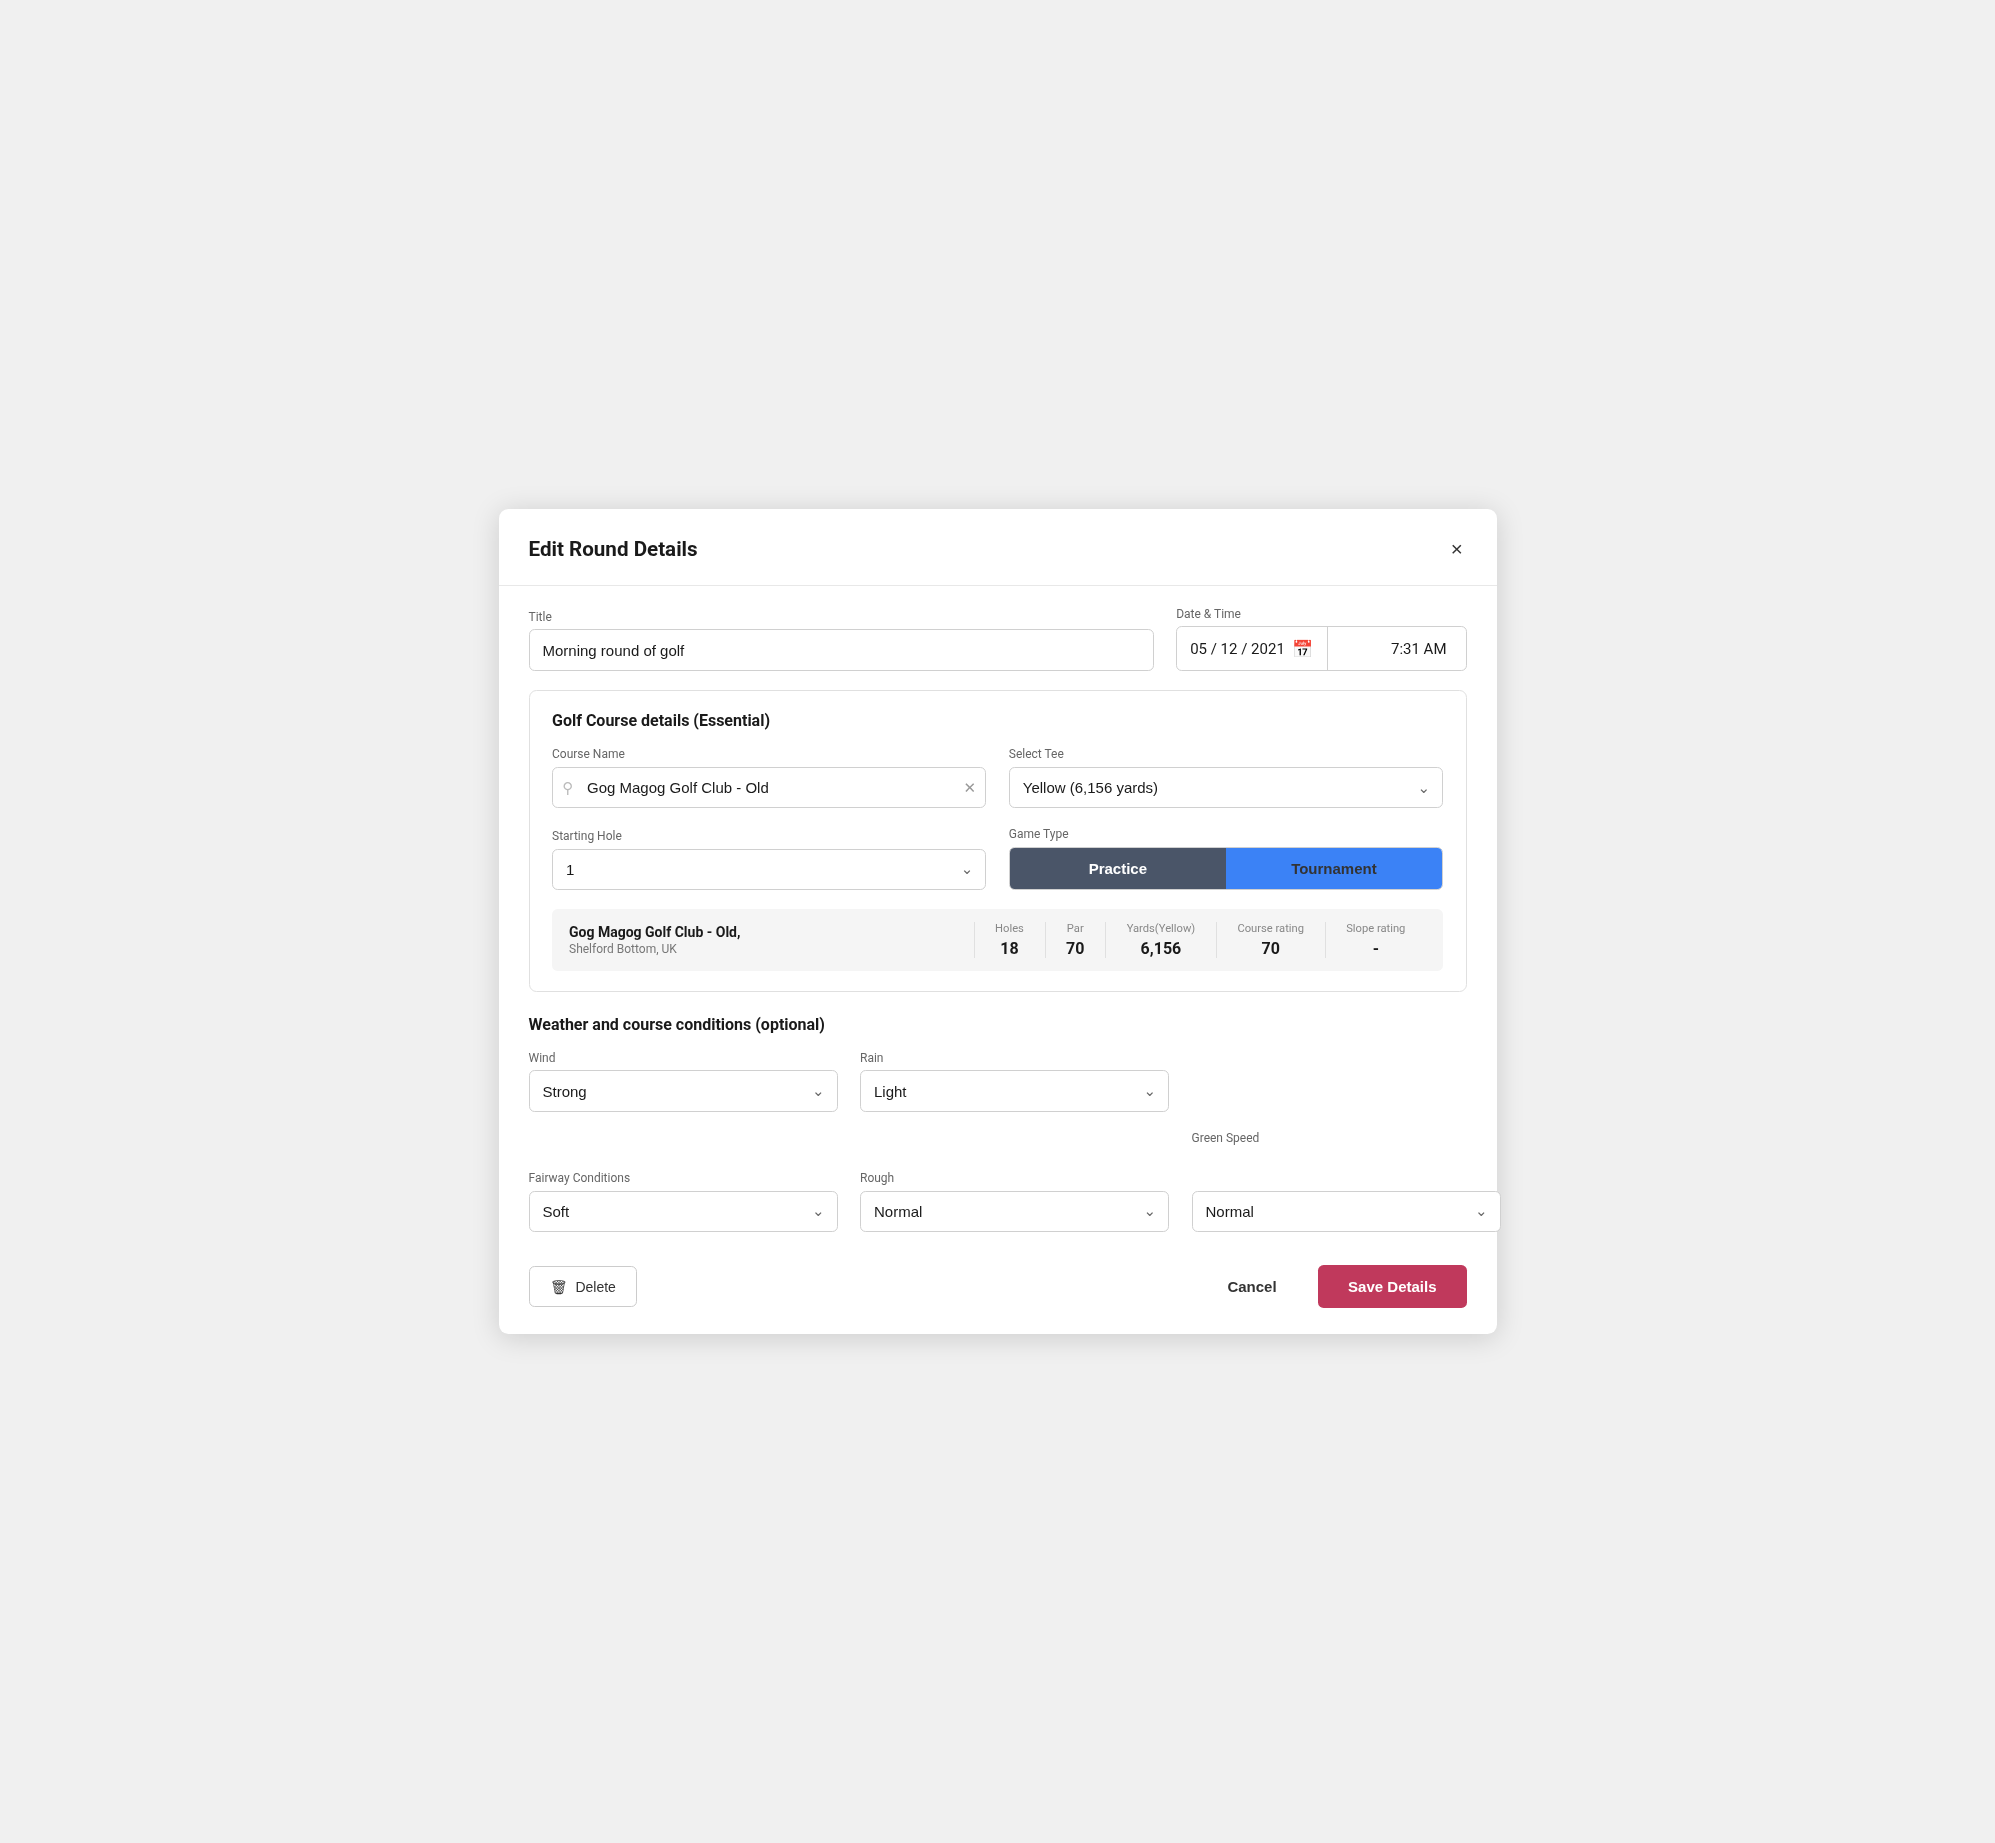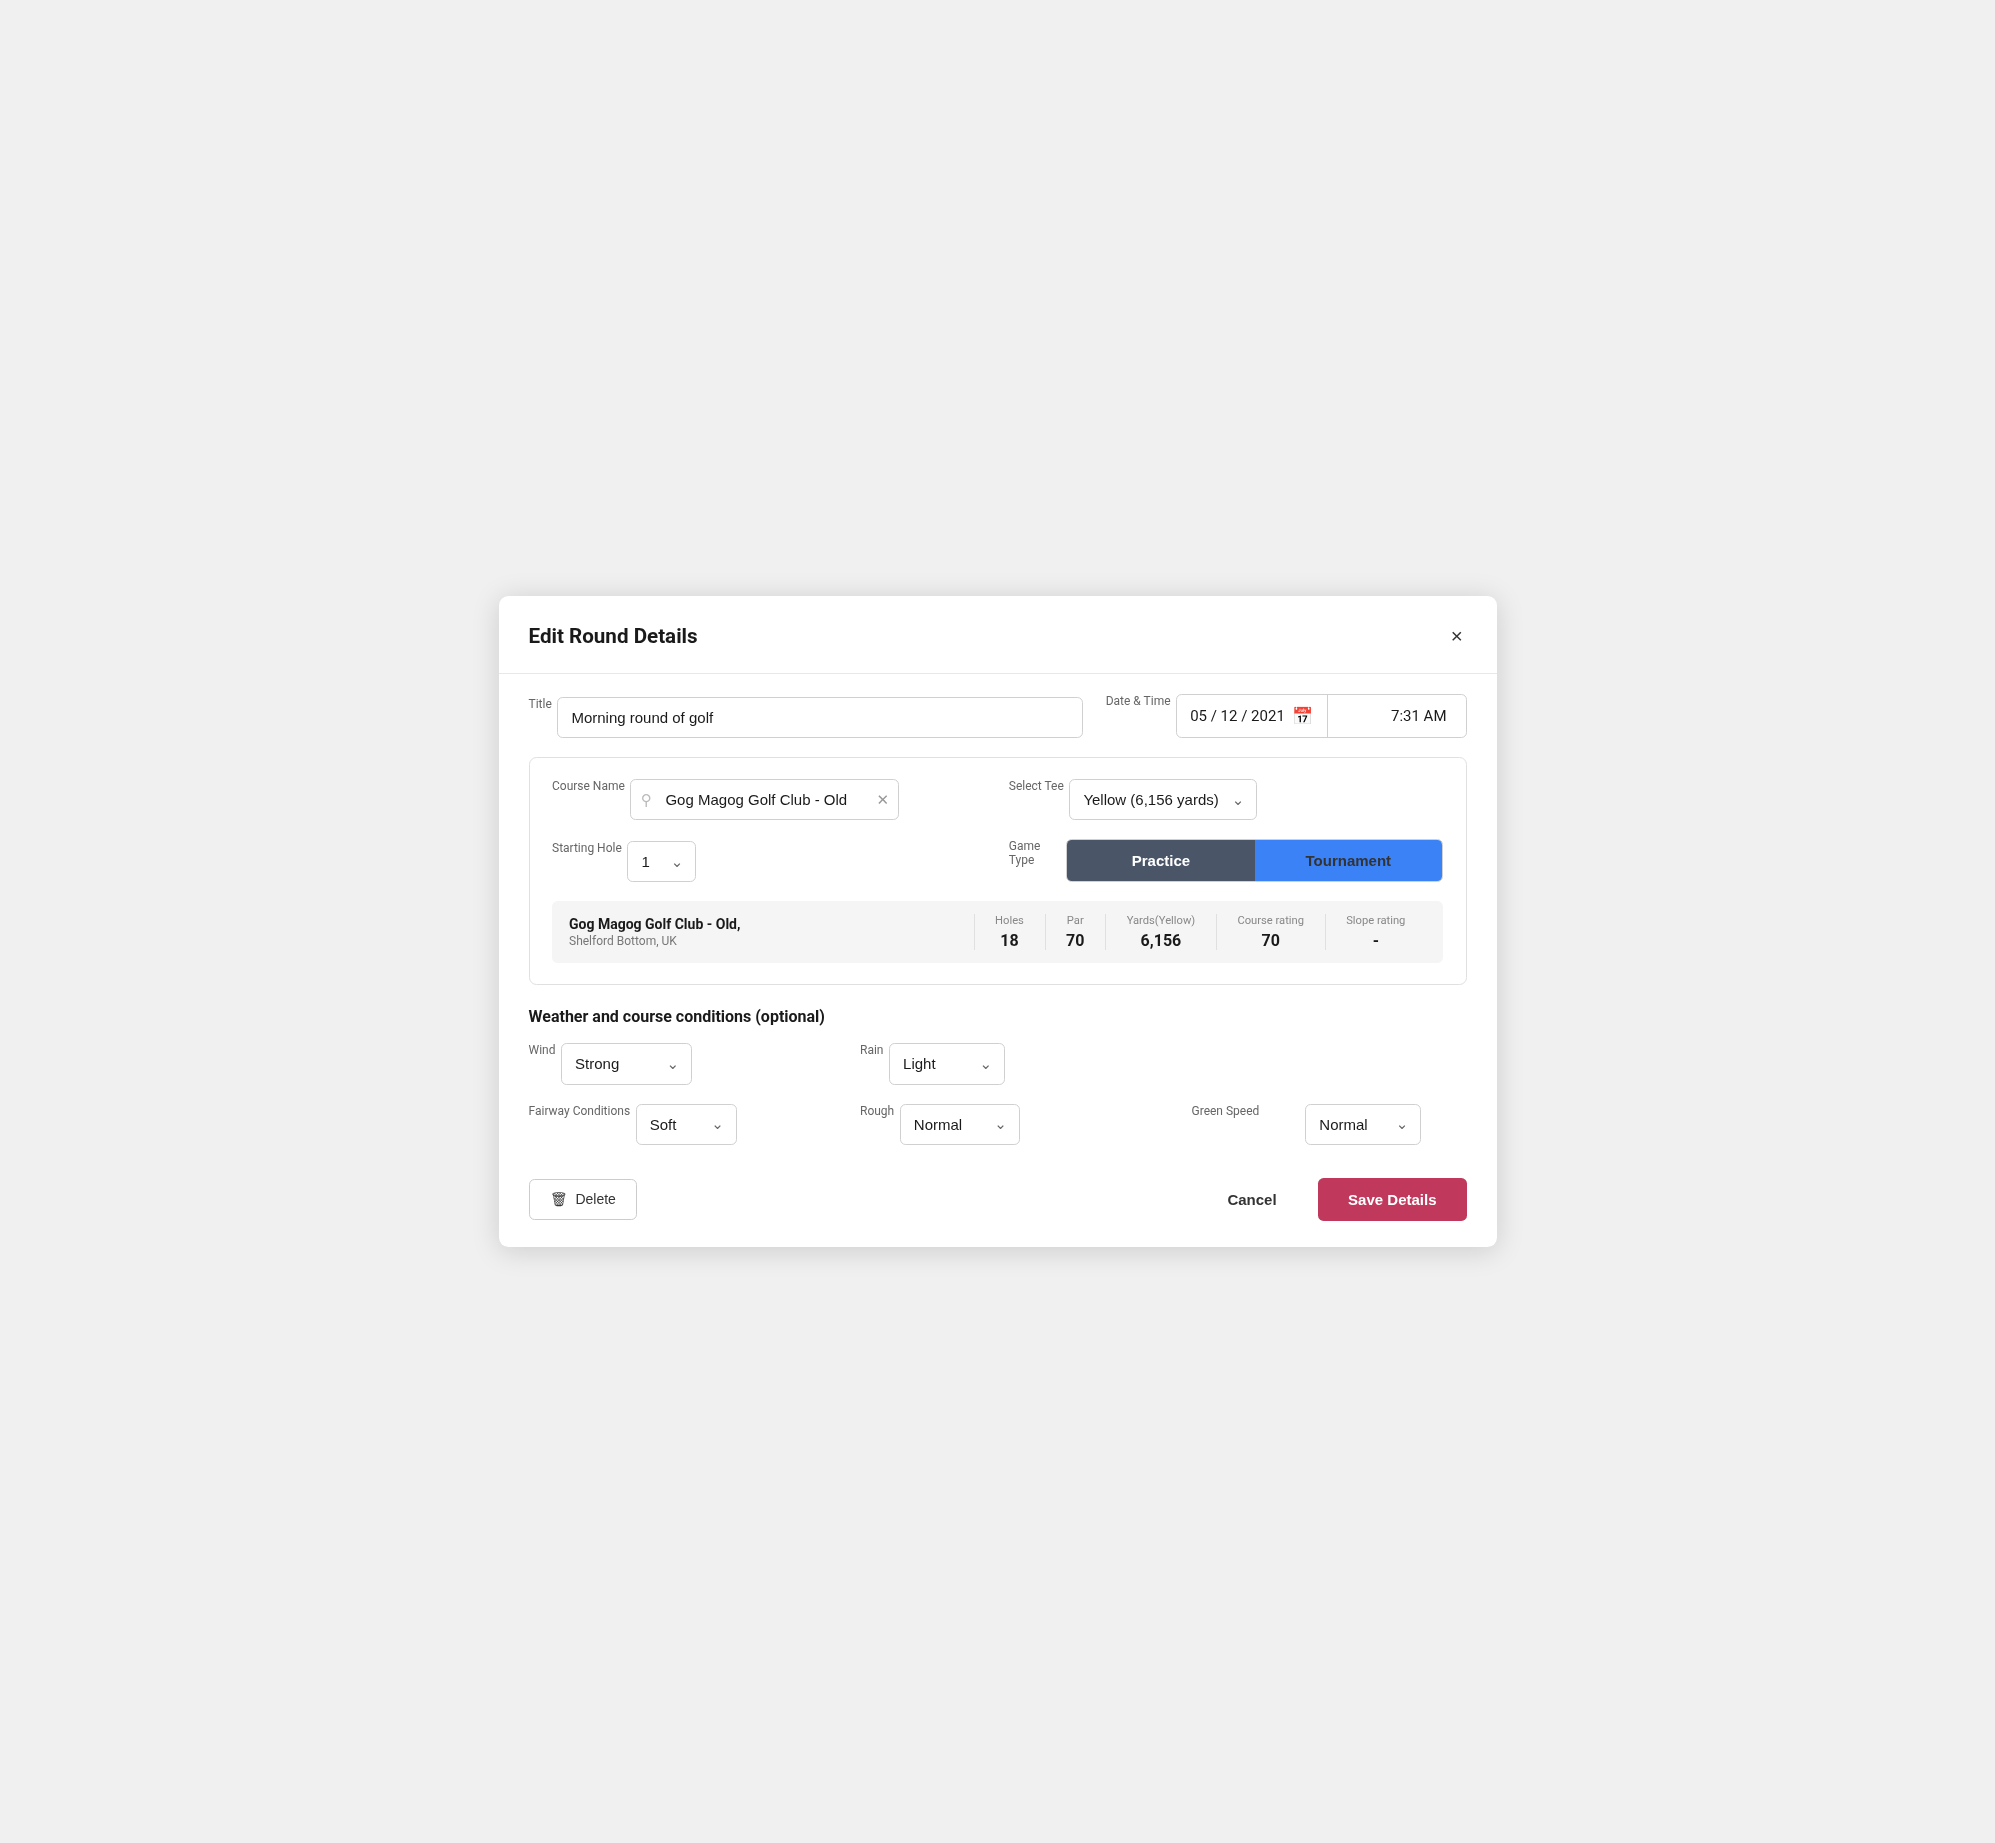--- a/index.html
+++ b/index.html
@@ -41,21 +41,21 @@
       padding: 3.7px;
     }
     .form-row {
       display: flex;
       gap: 22.5px;
       margin-bottom: 19px;
       align-items: flex-end;
     }
     .form-group {
       display: flex;
-      flex-direction: row;
+      flex-direction: column;
       gap: 5.6px;
     }
     .form-group.flex-1 { flex: 1; }
     .form-group.flex-half { flex: 0 0 auto; }
     label {
       font-size: 12px;
       color: #666;
       font-weight: 400;
     }
     input[type="text"] {
@@ -303,20 +303,21 @@
           <span class="calendar-icon">📅</span>
         </div>
         <div class="time-part">
           <span>7:31 AM</span>
         </div>
       </div>
     </div>
   </div>
 
   <div class="section-box">
+    <div class="section-title">Golf Course details (Essential)</div>
 
     <div class="form-row">
       <div class="form-group flex-1">
         <label>Course Name</label>
         <div class="search-input-wrapper">
           <span class="search-icon">⚲</span>
           <input type="text" value="Gog Magog Golf Club - Old" style="">
           <span class="clear-icon">✕</span>
         </div>
       </div>

